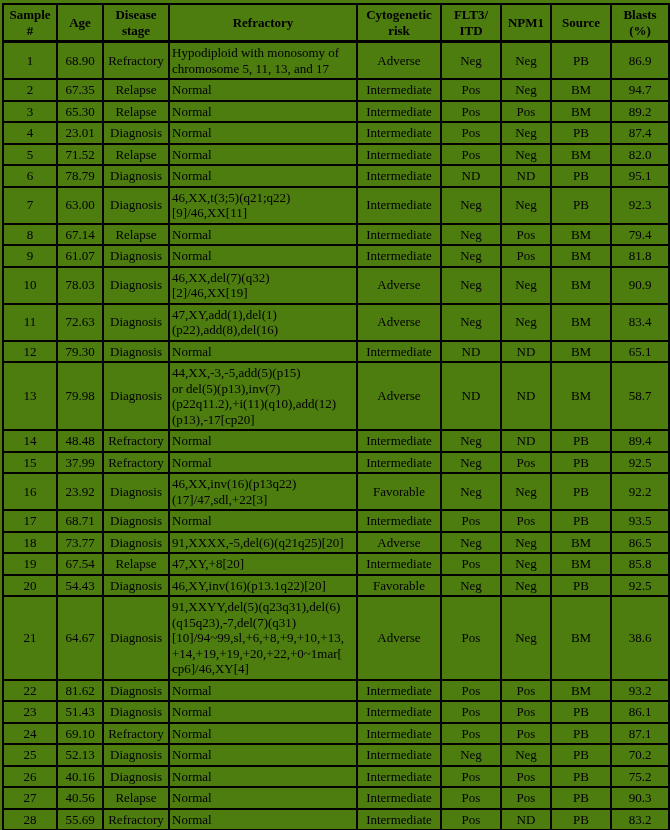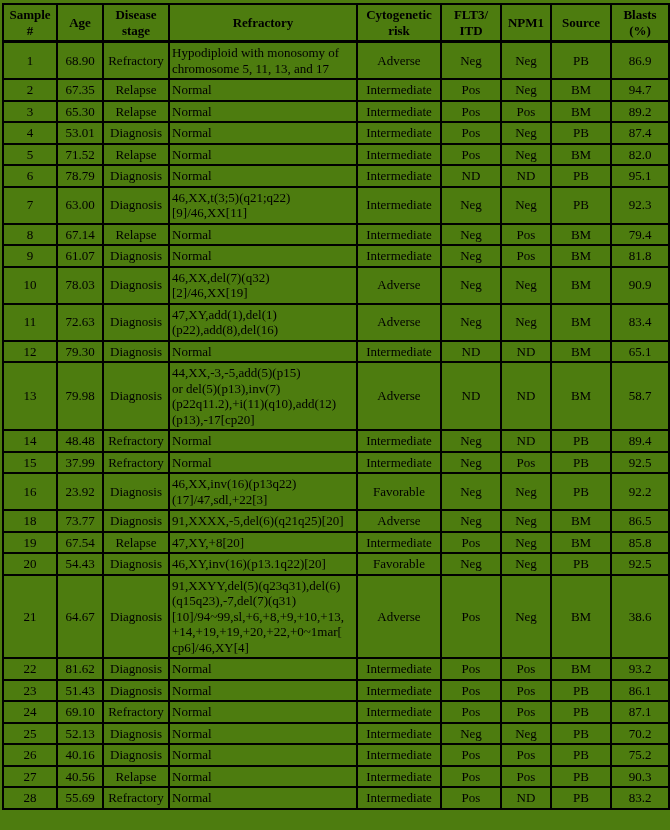--- a/index.html
+++ b/index.html
@@ -118,21 +118,21 @@
           <td class="col-stage">Relapse</td>
           <td class="col-karyotype">Normal</td>
           <td class="col-risk">Intermediate</td>
           <td class="col-flt3">Pos</td>
           <td class="col-npm1">Pos</td>
           <td class="col-source">BM</td>
           <td class="col-blasts">89.2</td>
         </tr>
         <tr>
           <td class="col-sample">4</td>
-          <td class="col-age">53.01</td>
+          <td class="col-age">23.01</td>
           <td class="col-stage">Diagnosis</td>
           <td class="col-karyotype">Normal</td>
           <td class="col-risk">Intermediate</td>
           <td class="col-flt3">Pos</td>
           <td class="col-npm1">Neg</td>
           <td class="col-source">PB</td>
           <td class="col-blasts">87.4</td>
         </tr>
         <tr>
           <td class="col-sample">5</td>
@@ -265,20 +265,31 @@
           <td class="col-sample">16</td>
           <td class="col-age">23.92</td>
           <td class="col-stage">Diagnosis</td>
           <td class="col-karyotype">46,XX,inv(16)(p13q22)
 (17]/47,sdl,+22[3]</td>
           <td class="col-risk">Favorable</td>
           <td class="col-flt3">Neg</td>
           <td class="col-npm1">Neg</td>
           <td class="col-source">PB</td>
           <td class="col-blasts">92.2</td>
+        </tr>
+        <tr>
+          <td class="col-sample">17</td>
+          <td class="col-age">68.71</td>
+          <td class="col-stage">Diagnosis</td>
+          <td class="col-karyotype">Normal</td>
+          <td class="col-risk">Intermediate</td>
+          <td class="col-flt3">Pos</td>
+          <td class="col-npm1">Pos</td>
+          <td class="col-source">PB</td>
+          <td class="col-blasts">93.5</td>
         </tr>
         <tr>
           <td class="col-sample">18</td>
           <td class="col-age">73.77</td>
           <td class="col-stage">Diagnosis</td>
           <td class="col-karyotype">91,XXXX,-5,del(6)(q21q25)[20]</td>
           <td class="col-risk">Adverse</td>
           <td class="col-flt3">Neg</td>
           <td class="col-npm1">Neg</td>
           <td class="col-source">BM</td>

